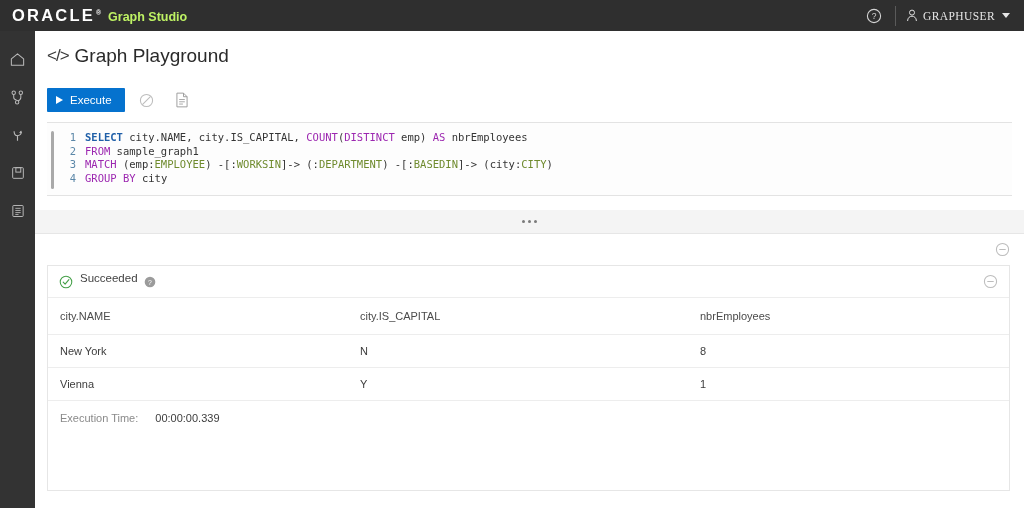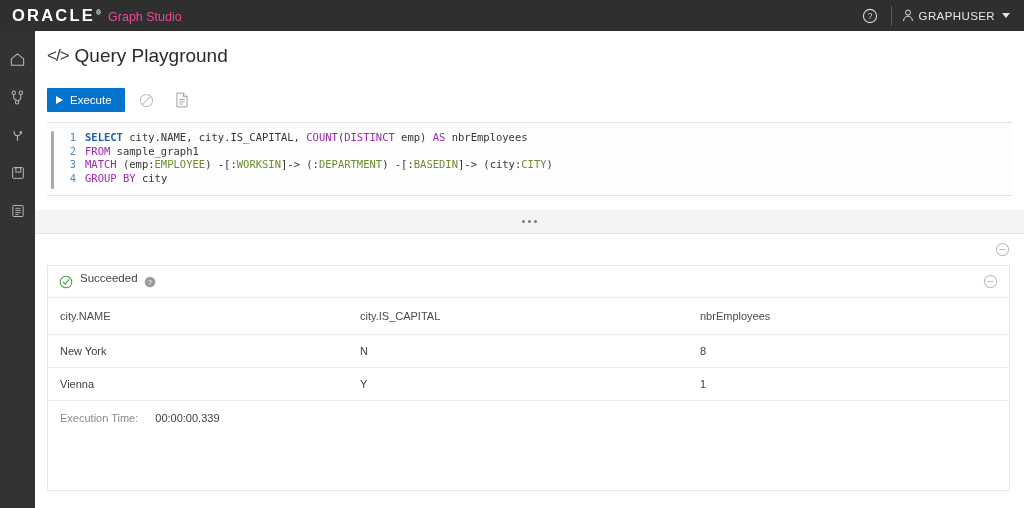--- a/index.html
+++ b/index.html
@@ -20,38 +20,38 @@
   .oracle-logo {
     font-family:"Liberation Sans", sans-serif;
     font-size:16.5px; font-weight:700; letter-spacing:2.2px;
     color:#ffffff; line-height:1;
     position:relative;
   }
   .oracle-tm {
     font-size:7px; color:#fff; vertical-align:super; margin-left:1px; letter-spacing:0;
   }
   .brand-sub {
-    font-size:12.5px; color:#ec4899; margin-left:7px; font-weight:400;
+    font-size:12.5px; color:#bef264; margin-left:7px; font-weight:700;
   }
   .topbar-right {
     margin-left:auto; display:flex; align-items:center; height:31px;
   }
   .help-btn {
     width:26px; height:26px; display:flex; align-items:center; justify-content:center;
     margin-right:6px;
   }
   .circ-icon { display:block; }
   .topbar-div {
     width:1px; height:20px; background:#5a5a5a; margin:0 10px 0 2px;
   }
   .user-chip {
     display:flex; align-items:center; color:#e6e6e6; font-size:11.5px;
     letter-spacing:.4px; margin-right:14px;
   }
-  .user-chip .uname { margin:0 7px 0 5px; }
+  .user-chip .uname { margin:0 7px 0 5px;font-family:Liberation Serif, serif; }
   .caret-down {
     width:0;height:0;border-left:4.5px solid transparent;border-right:4.5px solid transparent;
     border-top:5.5px solid #e6e6e6;
   }
 
   
   .rail {
     position:absolute; left:0; top:31px; width:35px; height:477px;
     background:#333333;
   }
@@ -231,21 +231,21 @@
         <line x1="6" y1="13" x2="9.6" y2="13" stroke="#b9b9b9" stroke-width="1"></line>
       </svg>
     </div>
   </div>
 
   <div class="main">
 
     <div class="page-head">
       <div class="page-title">
         <span class="code-glyph">&lt;/&gt;</span>
-        <span>Query Playground</span>
+        <span>Graph Playground</span>
       </div>
     </div>
 
     <div class="toolbar">
       <button class="btn-execute">
         <span class="play"></span>
         <span>Execute</span>
       </button>
       <div class="tool-icon">
         <svg width="15" height="15" viewBox="0 0 16 16">

